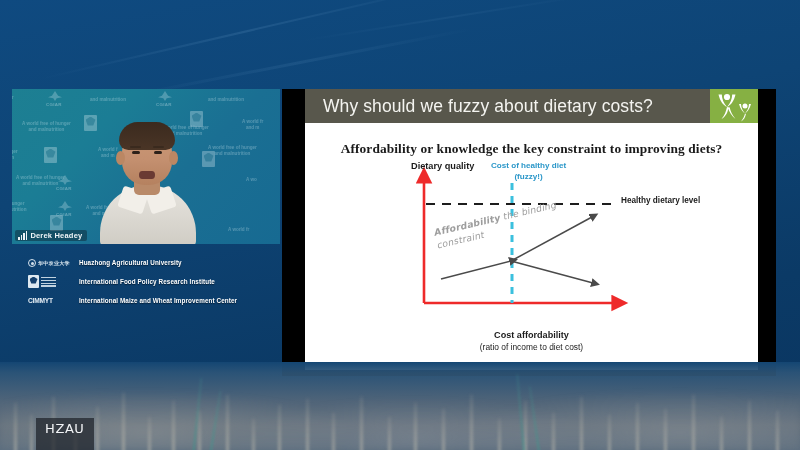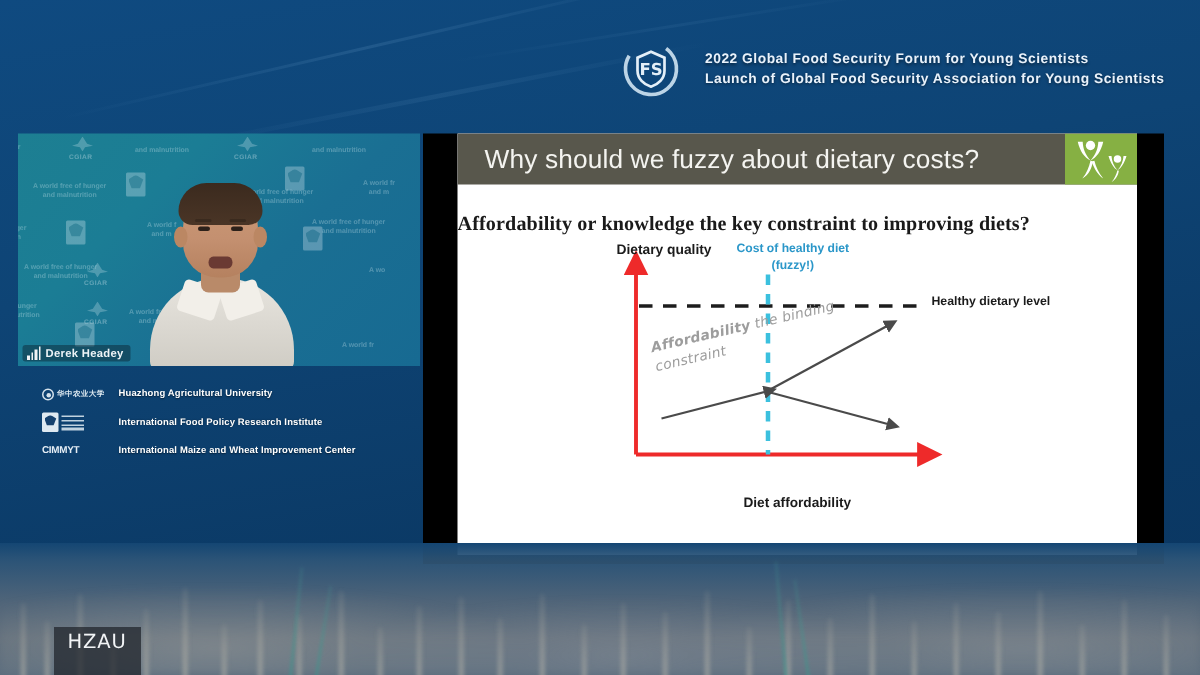--- a/index.html
+++ b/index.html
@@ -287,20 +287,21 @@
     position: absolute; right: 0px; top: 0px;
     width: 48px; height: 34px;
     background: #86b043;
     overflow: hidden;
   }
   #slide-logo svg { display:block; }
 
   
   #slide-heading {
     margin: 18px 0 0 0;
+    text-align: center;
     color: #1a1a1a;
     font-family: "Liberation Serif", serif;
     font-size: 13.4px;
     font-weight: 700;
     letter-spacing: .1px;
   }
 
   
   #diagram {
     position: absolute; left: 0; top: 66px;
@@ -365,33 +366,20 @@
 </style>
 </head>
 <body>
 
 <div id="stage">
 
   <div class="streak s1"></div>
   <div class="streak s2"></div>
   <div class="streak s3"></div>
 
-  <div id="header-bar">
-    <div id="forum-logo">
-      <svg width="38" height="38" viewBox="0 0 38 38">
-        <circle cx="19" cy="19" r="17" fill="none" stroke="#cfe3f2" stroke-width="2.4" stroke-dasharray="74 28" transform="rotate(-40 19 19)" opacity="0.9"></circle>
-        <path d="M19 7.5 L28 11.5 V20 C28 25.5 23.8 29.4 19 30.8 C14.2 29.4 10 25.5 10 20 V11.5 Z" fill="none" stroke="#e3eff8" stroke-width="1.8"></path>
-        <text x="19" y="23" text-anchor="middle" font-family="DejaVu Sans, sans-serif" font-size="11" font-weight="700" fill="#e3eff8">FS</text>
-      </svg>
-    </div>
-    <div id="header-text">
-      <div>2022 Global Food Security Forum for Young Scientists</div>
-      <div>Launch of Global Food Security Association for Young Scientists</div>
-    </div>
-  </div>
 
   <div id="video-panel">
 
     <div id="vb-pattern">
       <div class="vb-leaf" style="left:36px;  top:2px;"></div>
       <div class="vb-cgiar" style="left:34px; top:13px;">CGIAR</div>
       <div class="vb-leaf" style="left:146px; top:2px;"></div>
       <div class="vb-cgiar" style="left:144px;top:13px;">CGIAR</div>
       <div class="vb-text" style="left:-14px; top:6px;">hunger</div>
       <div class="vb-text" style="left:78px;  top:8px;">and malnutrition</div>
@@ -547,21 +535,22 @@
 
         <div class="dg-label" id="lbl-cost">Cost of healthy diet
 (fuzzy!)</div>
 
         <div class="dg-label" id="lbl-healthy">Healthy dietary level</div>
 
         <div id="lbl-afford">
           <span class="b">Affordability</span><span> the binding constraint</span>
         </div>
 
-        <div class="dg-label" id="lbl-x1">Diet affordability</div>
+        <div class="dg-label" id="lbl-x1">Cost affordability</div>
+        <div class="dg-label" id="lbl-x2">(ratio of income to diet cost)</div>
       </div>
 
     </div>
   </div>
 
   <div id="wheat-band">
     <div class="haze"></div>
     <div class="grass" style="left:14px;  height:54px;"></div>
     <div class="grass" style="left:30px;  height:42px;"></div>
     <div class="grass" style="left:52px;  height:60px;"></div>

